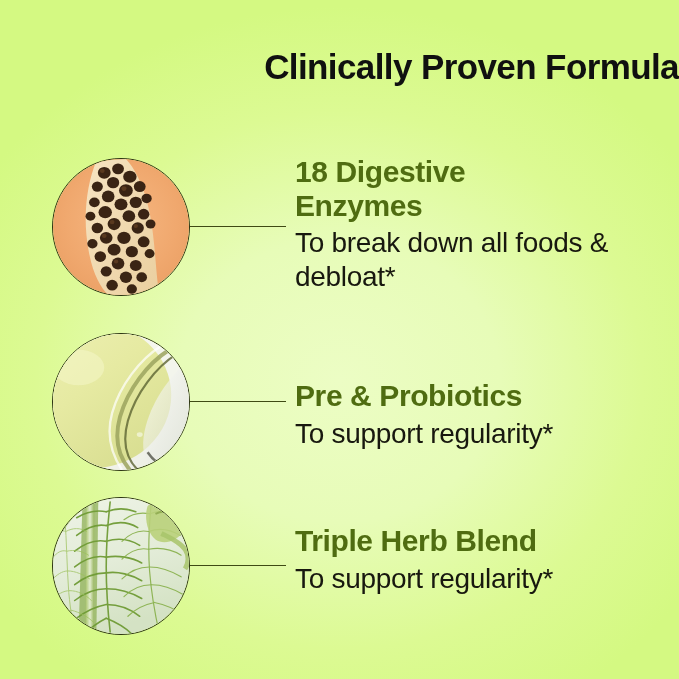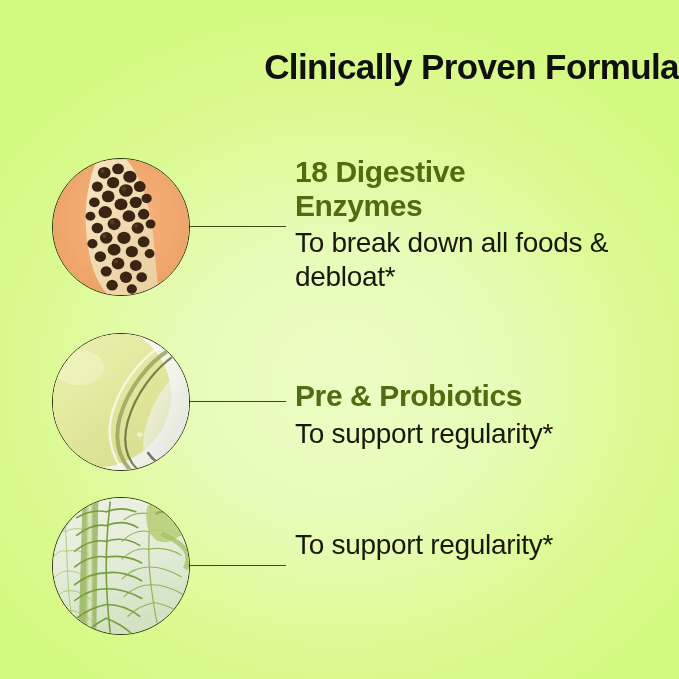--- a/index.html
+++ b/index.html
@@ -298,17 +298,18 @@
           <path d="M96 8 C104 2 118 0 128 6 C136 12 138 24 132 34 C126 44 112 48 104 42 C96 36 92 20 96 8 Z" fill="#b9d07a" opacity="0.9"></path>
           <path d="M104 16 C112 12 122 14 126 22" fill="none" stroke="#93ae55" stroke-width="2"></path>
           <path d="M110 36 C118 40 128 44 134 52 C138 58 138 66 134 72" fill="none" stroke="#a8c46a" stroke-width="5" opacity="0.85"></path>
         </svg>
       </div>
     </div>
 
     <div class="connector"></div>
 
     <div class="ftext">
+      <p class="fheading">Triple Herb Blend</p>
       <p class="fsub">To support regularity*</p>
     </div>
   </div>
 
 </div>
 
 </body></html>

